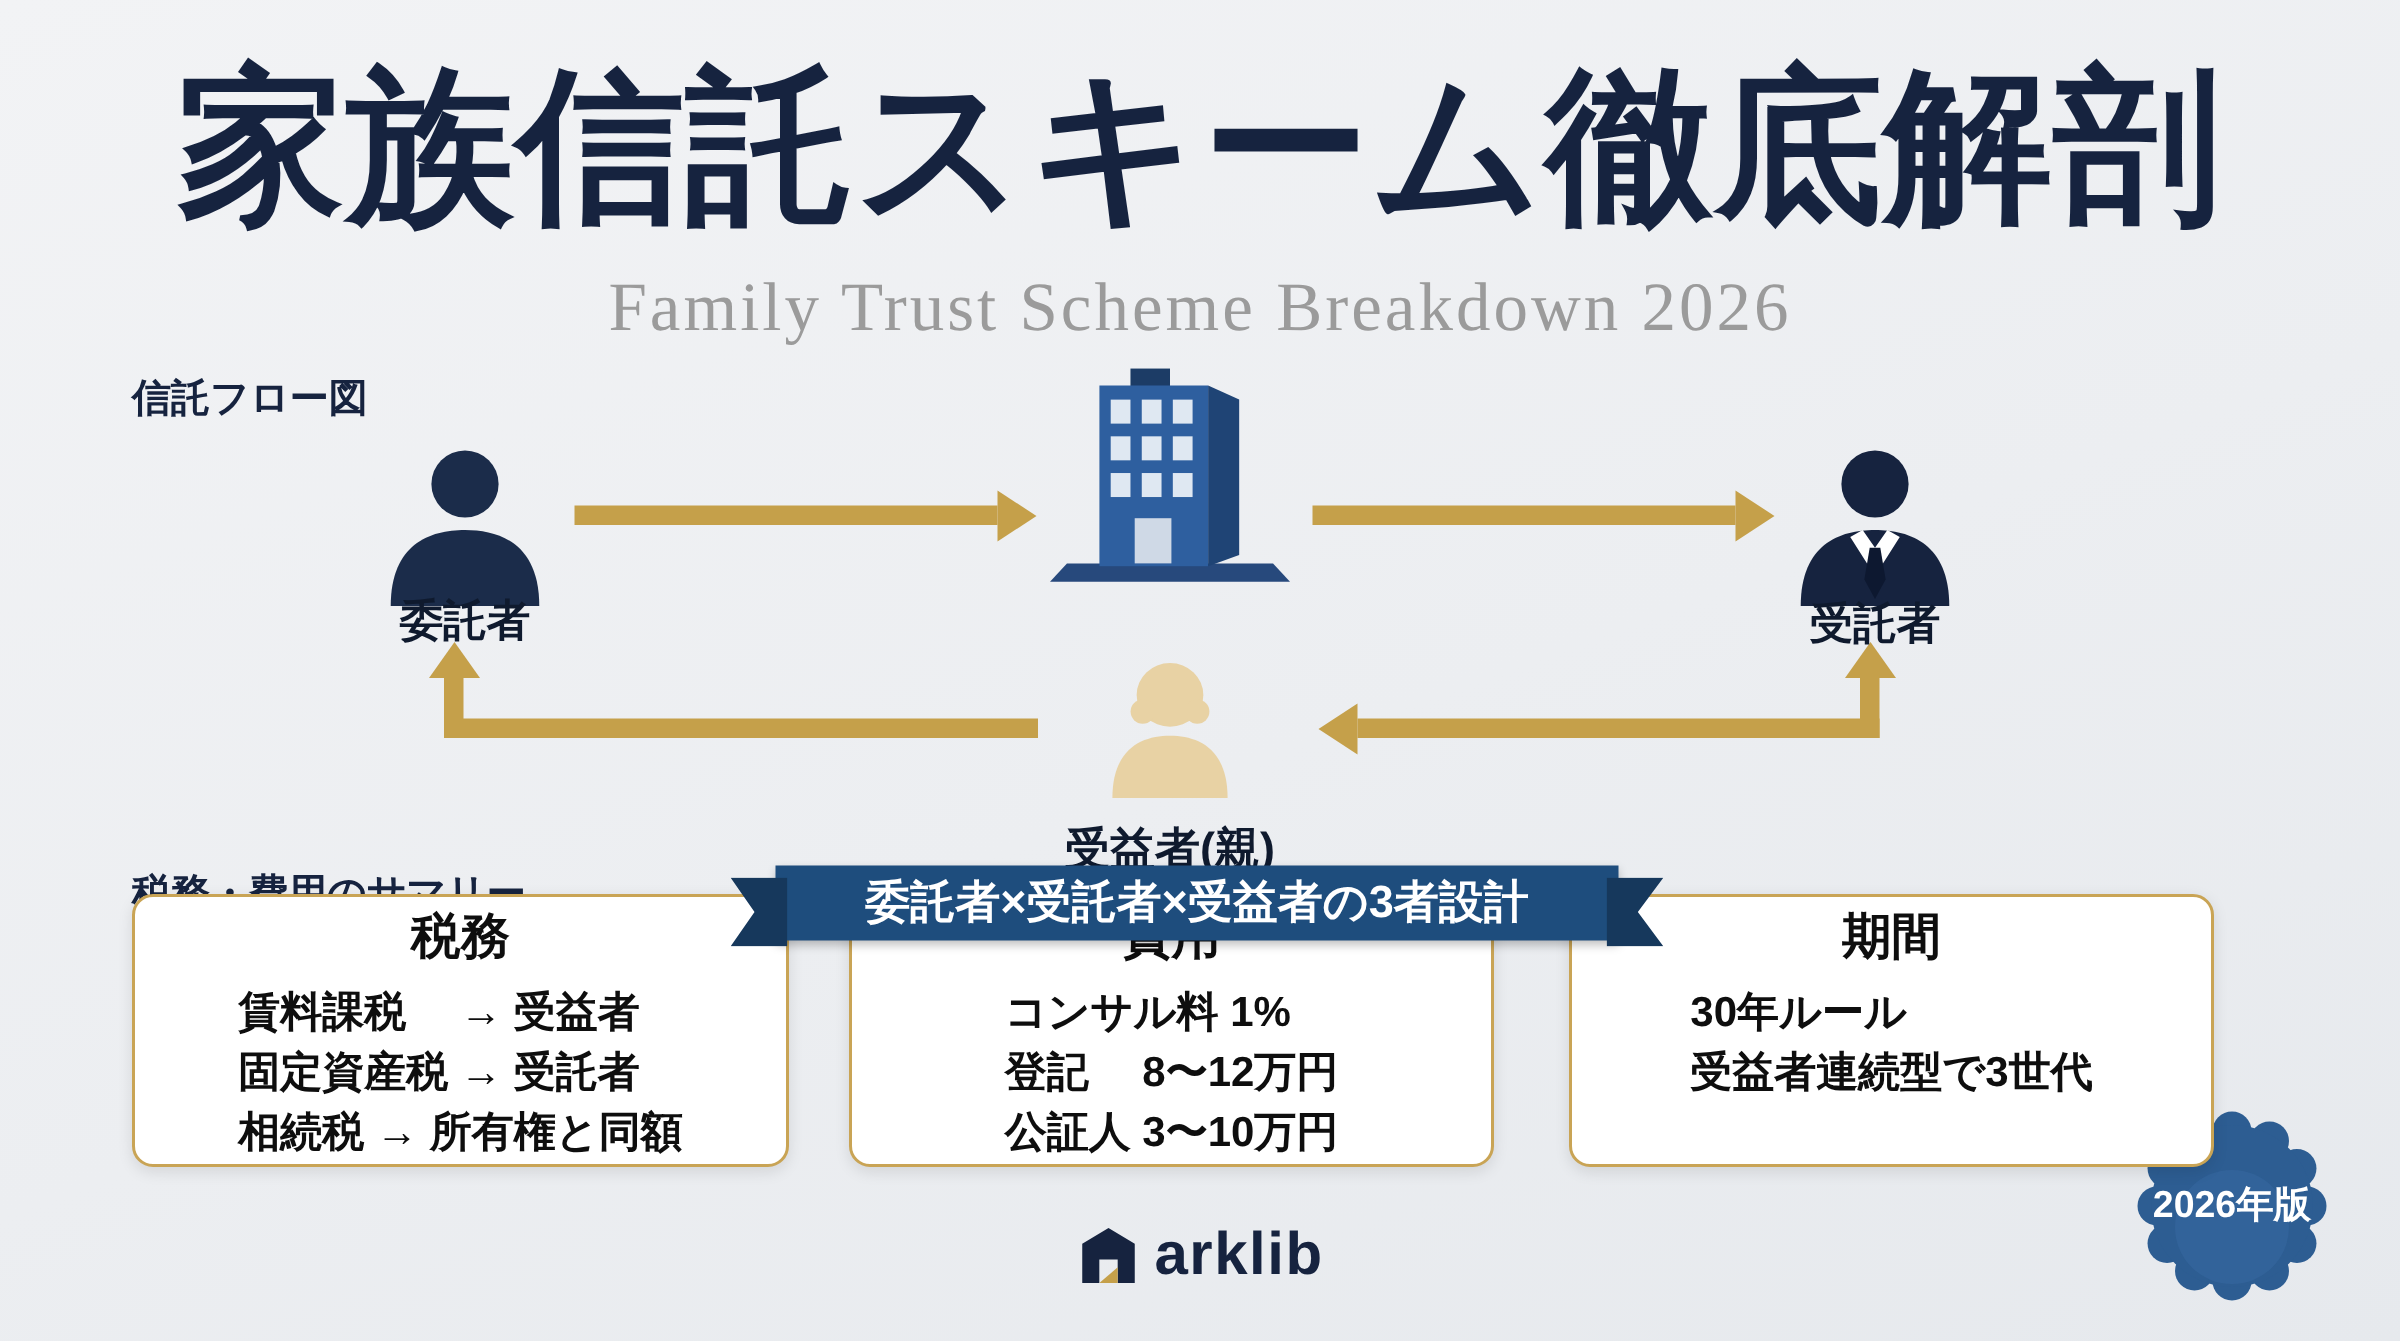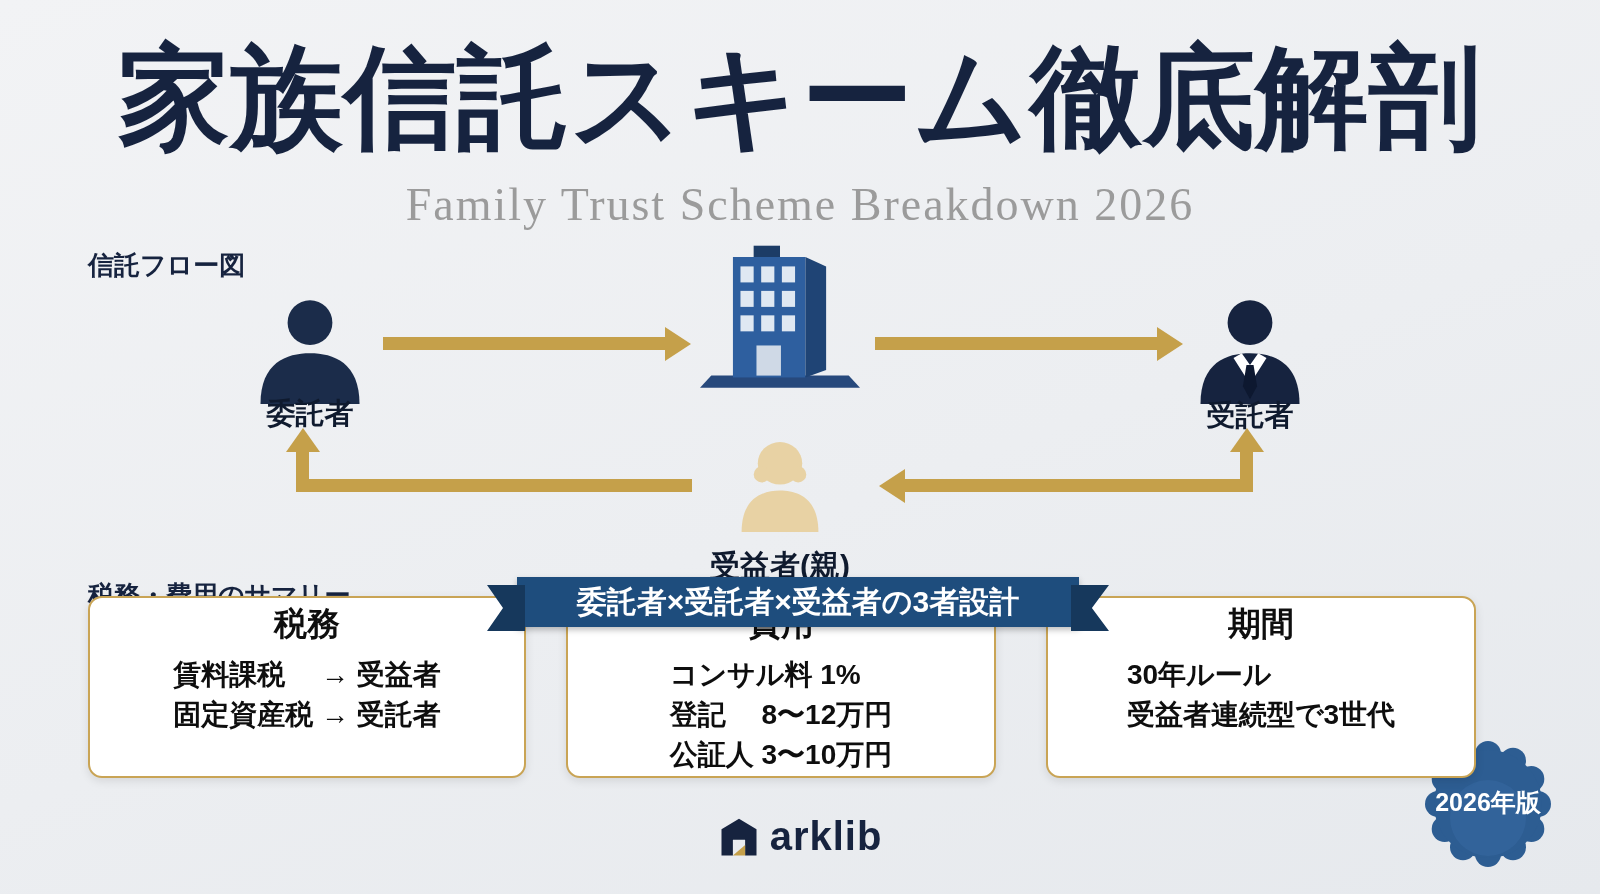--- a/index.html
+++ b/index.html
@@ -172,20 +172,21 @@
 
   <div class="ribbon">委託者×受託者×受益者の3者設計</div>
 
   <div class="section-label label-summary">税務・費用のサマリー</div>
 
   <div class="card card-1">
     <div class="card-title">税務</div>
     <div class="card-lines">
       <div>賃料課税　 → 受益者</div>
       <div>固定資産税 → 受託者</div>
+      <div>相続税 → 所有権と同額</div>
     </div>
   </div>
 
   <div class="card card-2">
     <div class="card-title">費用</div>
     <div class="card-lines">
       <div>コンサル料 1%</div>
       <div>登記　 8〜12万円</div>
       <div>公証人 3〜10万円</div>
     </div>

